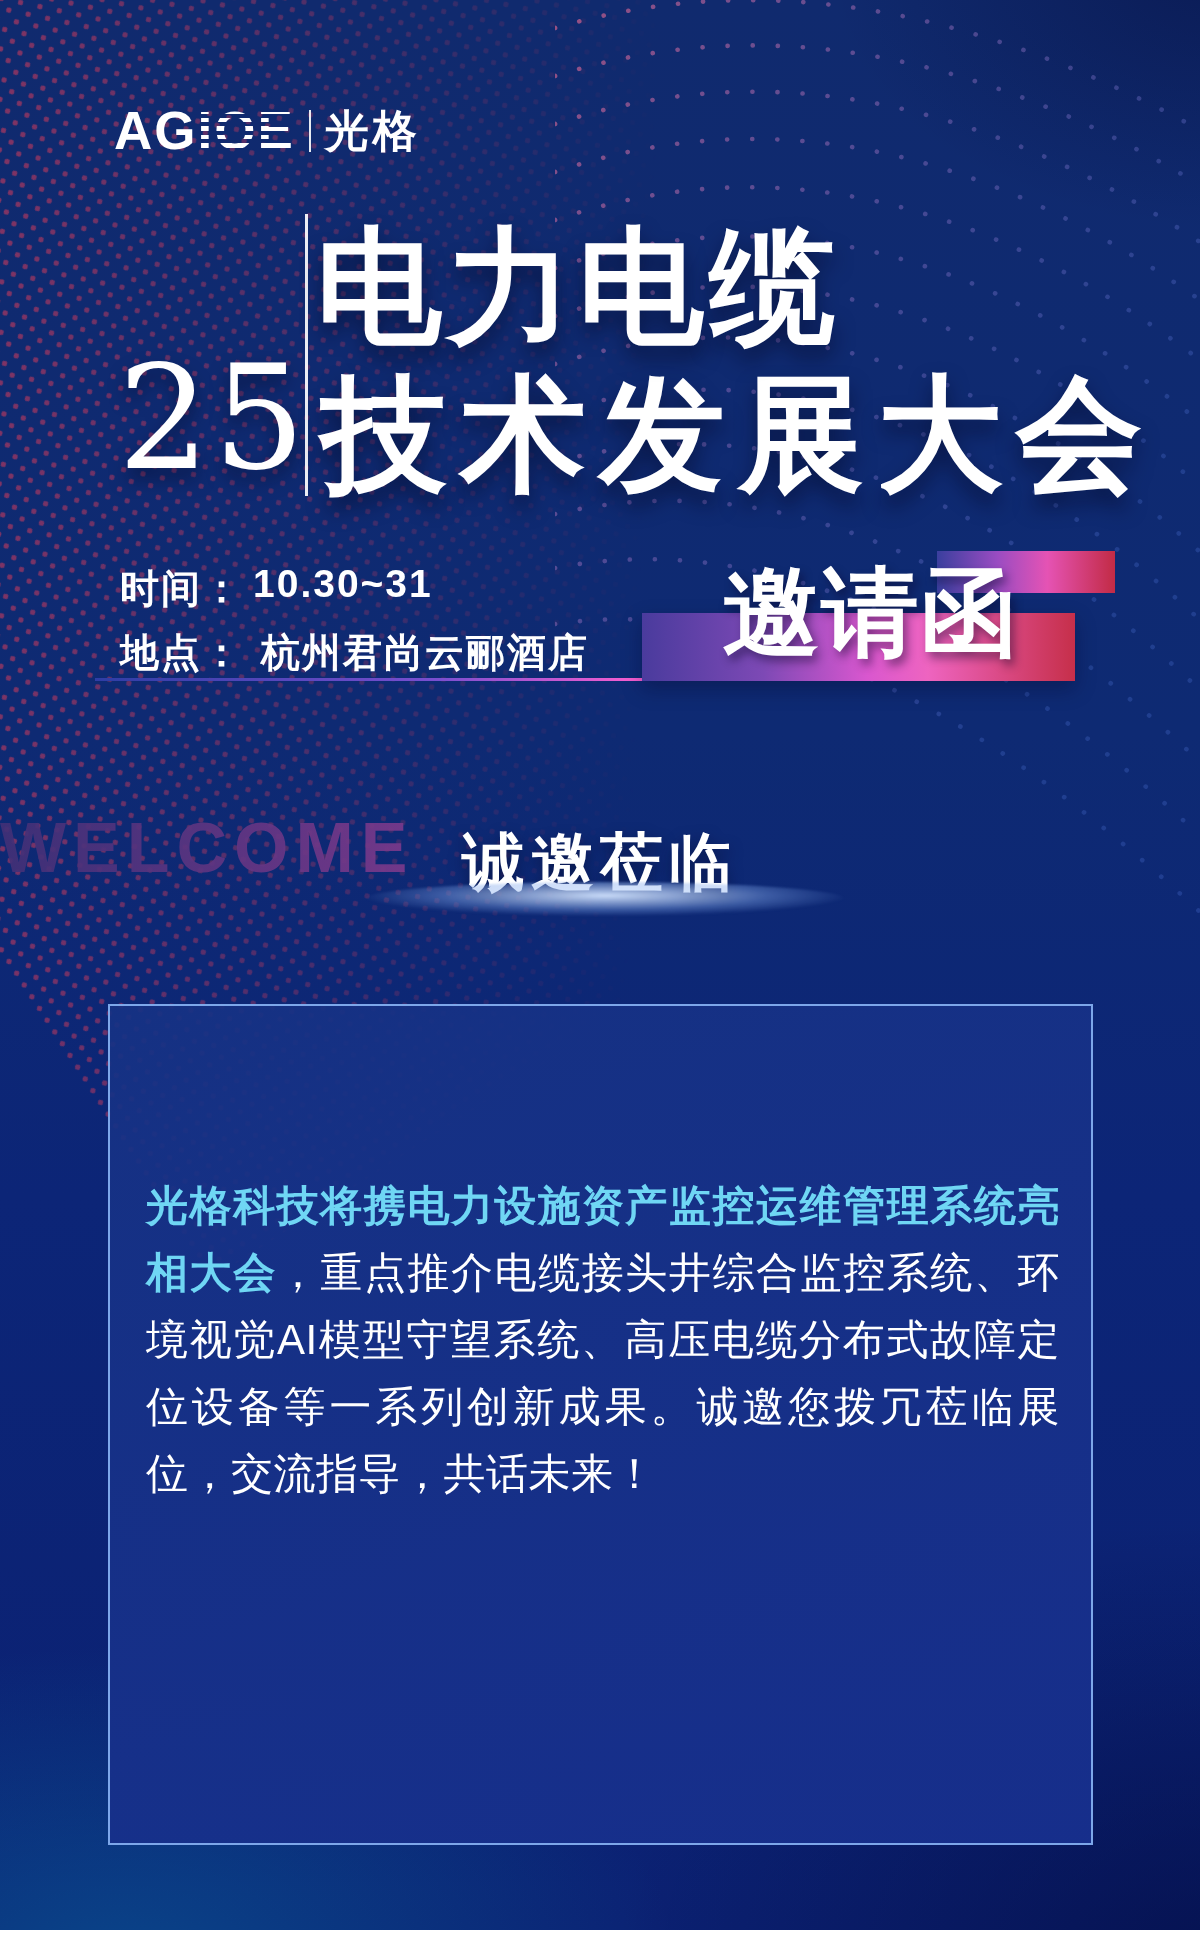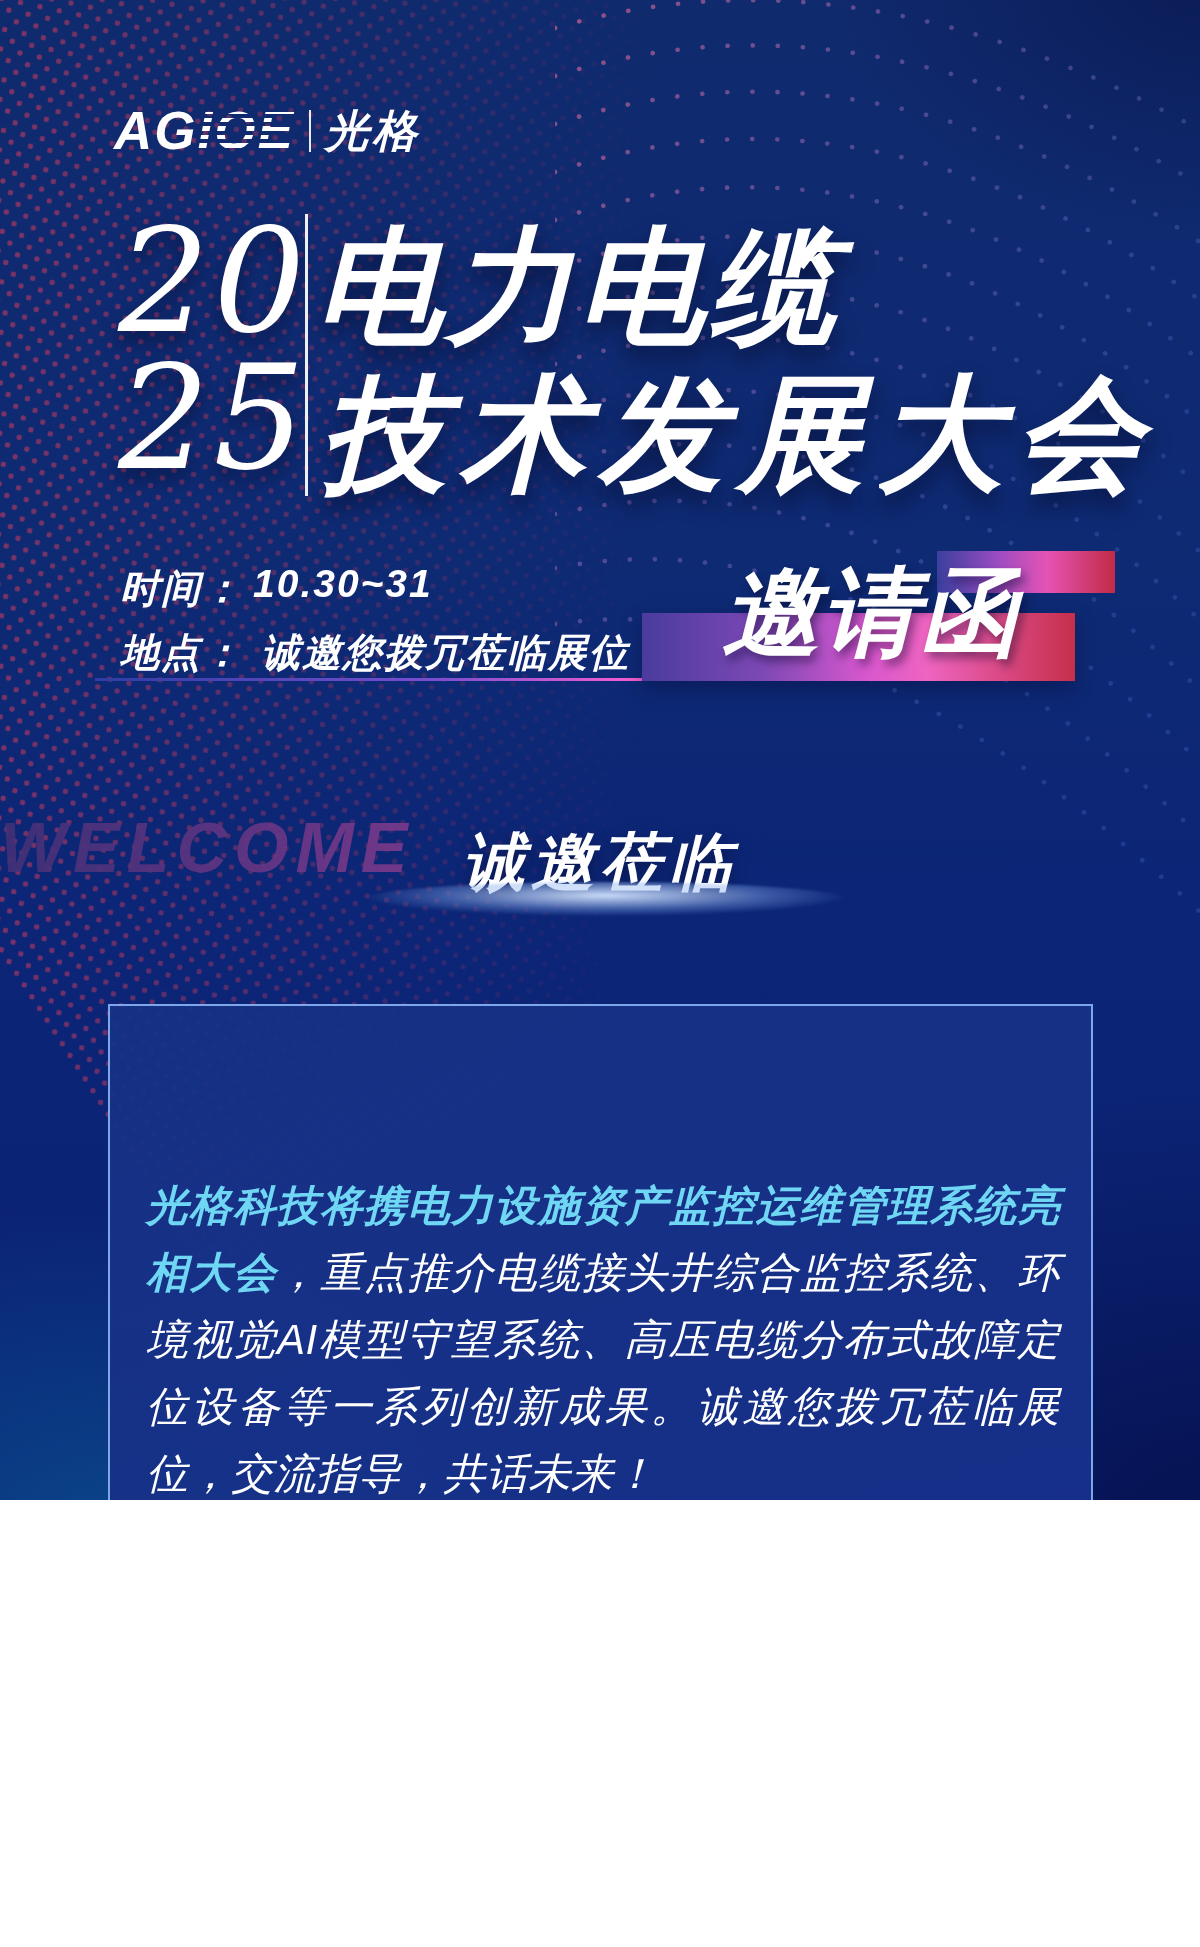--- a/index.html
+++ b/index.html
@@ -1,23 +1,22 @@
 <!DOCTYPE html>
 <html><head>
 <meta charset="utf-8">
 <style>
   html,body{margin:0;padding:0;}
   body{width:1200px;height:1947px;overflow:hidden;font-family:"Liberation Sans",sans-serif;}
-  .poster{position:relative;width:1200px;height:1500px;overflow:hidden;
+  .poster{position:relative;width:1200px;height:1930px;overflow:hidden;
     background:
       radial-gradient(900px 520px at 10% 102%, rgba(8,118,168,.42), transparent 62%),
       radial-gradient(980px 720px at 102% 102%, rgba(2,8,58,.60), transparent 62%),
       radial-gradient(640px 430px at 102% -2%, rgba(4,10,56,.45), transparent 62%),
       linear-gradient(180deg,#102a6e 0%,#0e2a73 38%,#0c2577 62%,#0b2173 100%);
-    font-style: italic;
   }
   
   .dotfield{position:absolute;left:-260px;top:-300px;width:1250px;height:1350px;
     background-image:radial-gradient(circle,#c23a5e 2.4px,rgba(194,58,94,0) 3px);
     background-size:14px 14px;transform:rotate(-33deg);
     -webkit-mask-image:linear-gradient(125deg,rgba(0,0,0,.95) 18%,rgba(0,0,0,.45) 45%,transparent 66%);
     mask-image:linear-gradient(125deg,rgba(0,0,0,.95) 18%,rgba(0,0,0,.45) 45%,transparent 66%);
     opacity:.85;}
   .swirl{position:absolute;left:555px;top:0;}
   
@@ -99,33 +98,32 @@
       <path d="M0,624 Q292,582 645,912"></path>
     </g>
   </svg>
 
   <header class="logo">
     <span class="latin"><span>AG</span><span class="striped">IOE</span></span>
     <span class="bar"></span>
     <span class="cn">光格</span>
   </header>
 
-  <div class="ytxt" style="top:229px;">20</div>
   <div class="ytxt" style="top:366px;">25</div>
   <div class="vline"></div>
   <div class="ttl" style="left:321px;top:370px;letter-spacing:13px;">技术发展大会</div>
   <div class="ttl" style="left:316px;top:222px;letter-spacing:5px;">电力电缆</div>
 
   <div class="meta" style="top:562px;">
     <span>时间：</span>
     <span class="val">10.30~31</span>
   </div>
   <div class="meta" style="top:626px;gap:8px;">
     <span>地点：</span>
-    <span class="val">诚邀您拨冗莅临展位</span>
+    <span class="val">杭州君尚云郦酒店</span>
   </div>
   <div class="thinline"></div>
 
   <div class="bar-top"></div>
   <div class="bar-main"></div>
   <div class="badge">邀请函</div>
 
   <div class="welcome">WELCOME</div>
   <div class="invite-head">诚邀莅临</div>
   <div class="glow"></div>

